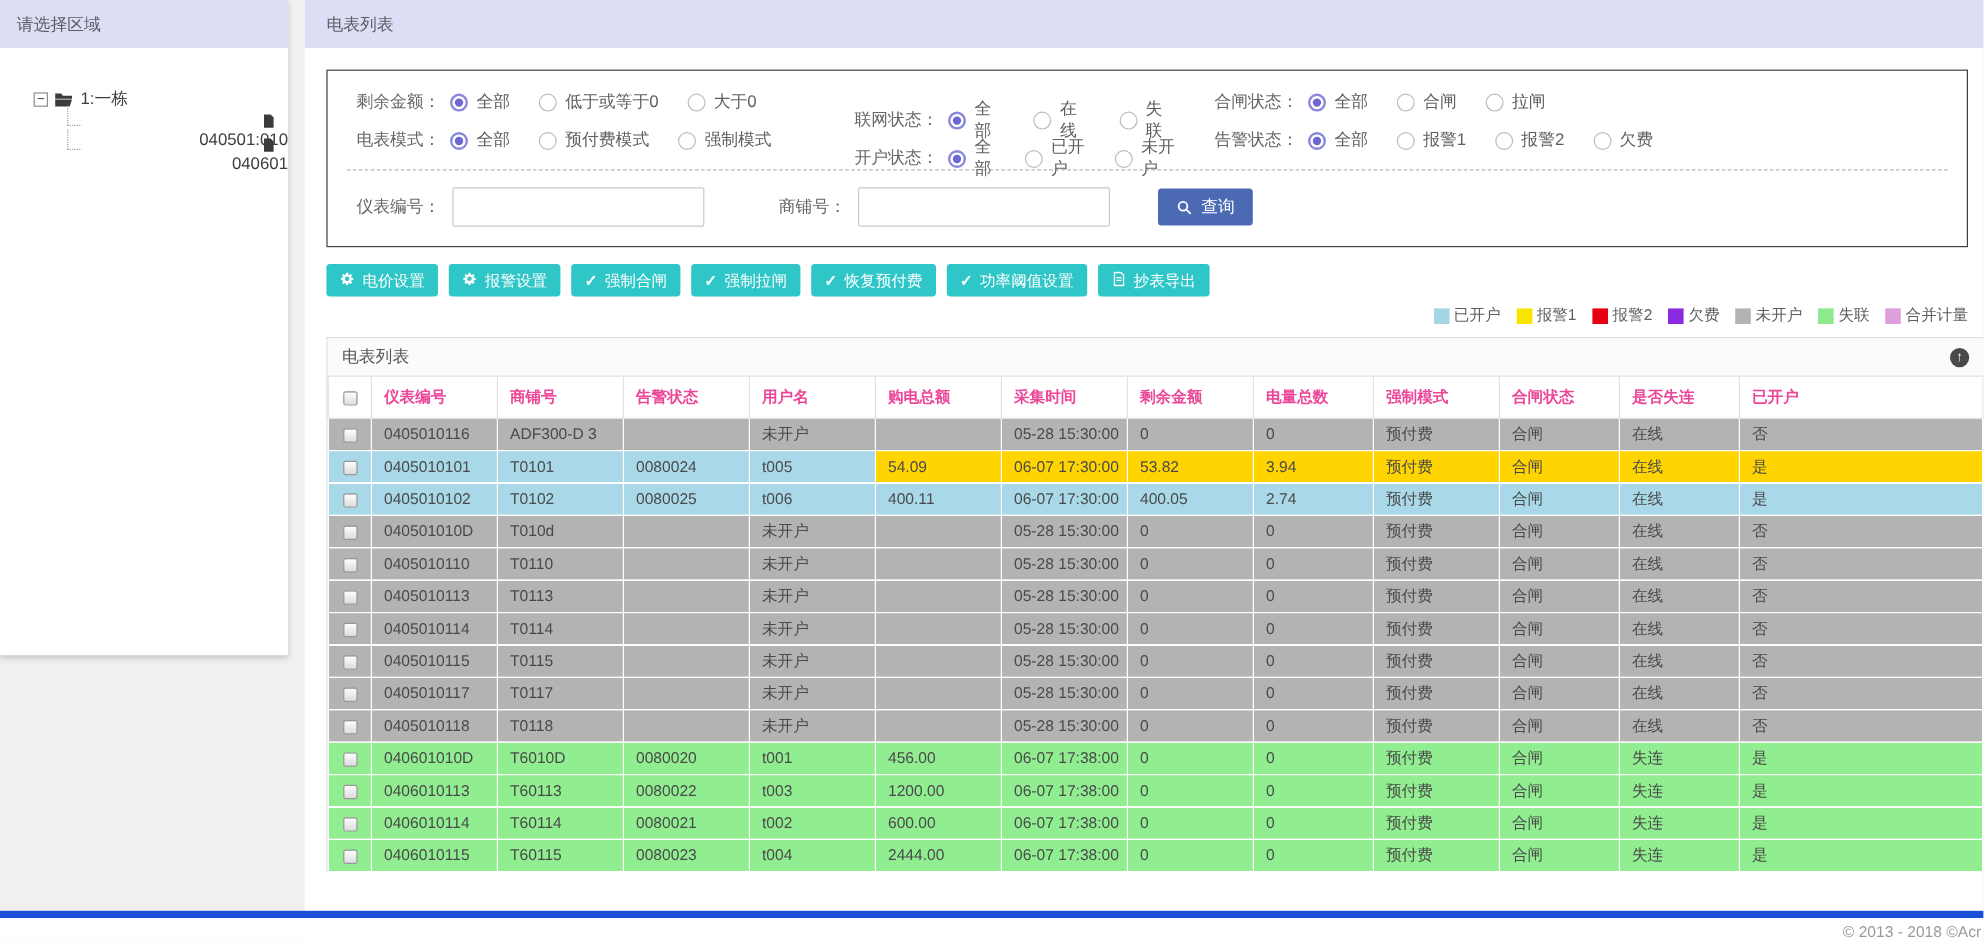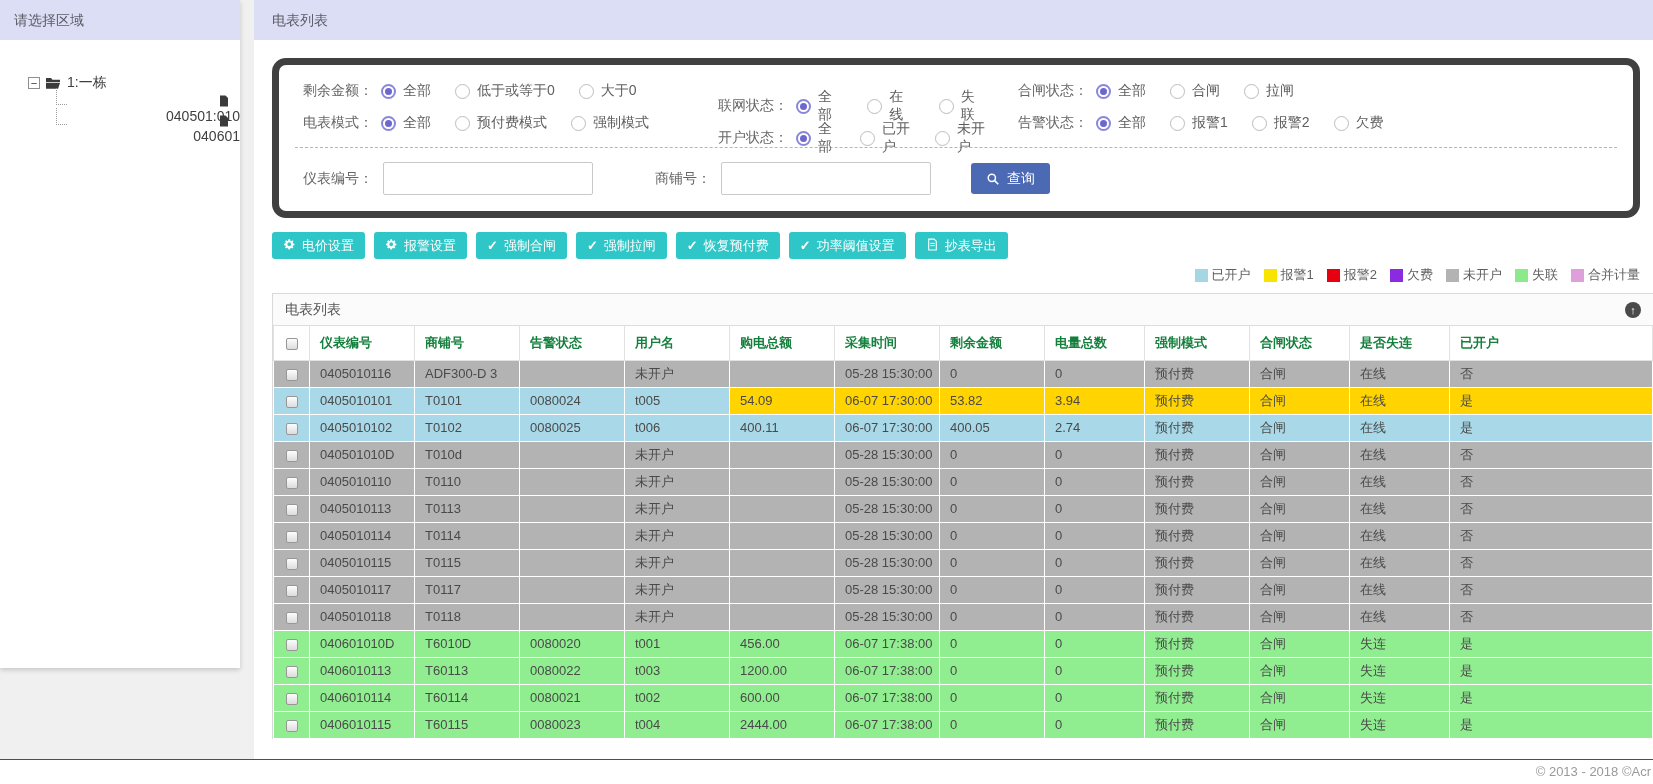--- a/index.html
+++ b/index.html
@@ -1,40 +1,40 @@
 <!DOCTYPE html>
 <html><head>
 <meta charset="utf-8">
 <style>
   * { box-sizing: border-box; margin: 0; padding: 0; }
   html,body { width:1653px; height:784px; overflow:hidden; }
   body { font-family:"Liberation Sans","DejaVu Sans",sans-serif; background:#f0f0f0; position:relative; }
 
   
-  .sidebar { position:absolute; left:0; top:0; width:240px; height:668px; background:#fff;
+  .sidebar { position:absolute; left:0; top:0; width:240px; height:546px; background:#fff;
              box-shadow:0 2px 5px rgba(0,0,0,.18); }
   .panel-header { height:40px; line-height:40px; background:#dcdef5; color:#5c5c66;
                   font-size:14px; padding-left:14px; }
   .tree { padding:32px 0 0 28px; font-size:14px; color:#3f3f3f; }
   .tree-row { display:flex; align-items:center; height:22px; cursor:pointer; }
   .expander { width:12px; height:12px; border:1px solid #8f8f8f; background:#fff; color:#333;
               font-size:11px; line-height:10px; text-align:center; margin-right:5px; flex:none; }
   .t-icon { width:16px; height:14px; margin-right:6px; flex:none; display:inline-flex; }
   .tree-children { margin-left:26px; }
   .tree-child { display:flex; align-items:flex-end; height:20px; position:relative; padding-left:16px; cursor:pointer;flex-direction:column; }
   .tree-child::before { content:""; position:absolute; left:2px; top:-6px; height:16px; width:10px;
                         border-left:1px dotted #9a9a9a; border-bottom:1px dotted #9a9a9a; }
 
   
   .main { position:absolute; left:254px; top:0; right:0; bottom:0; background:#fff; }
   .main .panel-header { padding-left:18px; }
   .content { padding:18px 0 0 18px; height:718px; overflow:hidden; }
 
   
-  .filter-box { border:7px solid #404040; border-radius:14px; padding:12px 16px 16px;
+  .filter-box { border:1px solid #404040; border-radius:0; padding:12px 16px 16px;
                 margin-right:13px; }
   .f-row { display:flex; align-items:center; height:28px; margin-bottom:4px; font-size:14px; color:#5e5e5e; }
   .f-slot { display:flex; align-items:center; }
   .f-slot.s0 { width:415px; } .f-slot.s1 { width:300px;margin-top:30px; }
   .f-label { width:78px; text-align:right; margin-right:8px; color:#666; flex:none; }
   .radio { display:inline-flex; align-items:center; margin-right:24px; cursor:pointer; }
   .rb { width:15px; height:15px; border:1px solid #bcbcbc; border-radius:50%; background:#fff;
         margin-right:7px; flex:none; }
   .radio.sel .rb { border:2px solid #8987dc; position:relative; }
   .radio.sel .rb::after { content:""; display:block; width:7px; height:7px; border-radius:50%;
@@ -60,35 +60,35 @@
   .sw { width:13px; height:13px; display:inline-block; }
 
   
   .table-panel { margin-top:10px; border:1px solid #d9d9d9; border-right:none; border-bottom:none; }
   .tp-header { height:32px; background:#fbfbfb; border-bottom:1px solid #ddd; display:flex;
                align-items:center; justify-content:space-between; padding:0 12px; font-size:14px; color:#555; }
   .collapse-circle { width:16px; height:16px; border-radius:50%; background:#4a4a4a; color:#fff;
                      font-size:11px; line-height:16px; text-align:center; cursor:pointer; }
   table { border-collapse:collapse; width:1380px; table-layout:fixed; }
   th { background:#fff; border:1px solid #e2e2e2; border-top:none; height:34px; text-align:left;
-       padding-left:10px; font-size:13px; color:#15803d; font-weight:bold; }
+       padding-left:10px; font-size:13px; color:#ec4899; font-weight:bold; }
   td { height:27px; padding-left:10px; font-size:13px; color:#4a4a4a; border:1px solid #fff;
        overflow:hidden; white-space:nowrap; }
   th.cbc, td.cbc { text-align:center; padding-left:0; }
   .cb { width:12px; height:12px; display:inline-block; vertical-align:middle; border:1px solid #979797;
         border-radius:2px; background:linear-gradient(#fdfdfd,#dcdcdc); cursor:pointer; }
   tr.row-unopened td { background:#b3b3b3; }
   tr.row-opened td   { background:#a9d9e8; }
   tr.row-alarm1 td   { background:#a9d9e8; }
   tr.row-alarm1 td:nth-child(n+6) { background:#ffd400; }
   tr.row-lost td     { background:#90ee90; }
 
   
   .footer { position:absolute; left:0; right:0; bottom:0; height:25px; background:#fff;
-            border-top:1px solid #1d4ed8; text-align:right; font-size:13px; color:#9a9a9a;
+            border-top:6px solid #1d4ed8; text-align:right; font-size:13px; color:#9a9a9a;
             line-height:24px; padding-right:2px; z-index:10; }
 </style>
 </head>
 <body>
 
 <aside class="sidebar">
   <div class="panel-header">请选择区域</div>
   <div class="tree">
     <div class="tree-row">
       <span class="expander">−</span>

